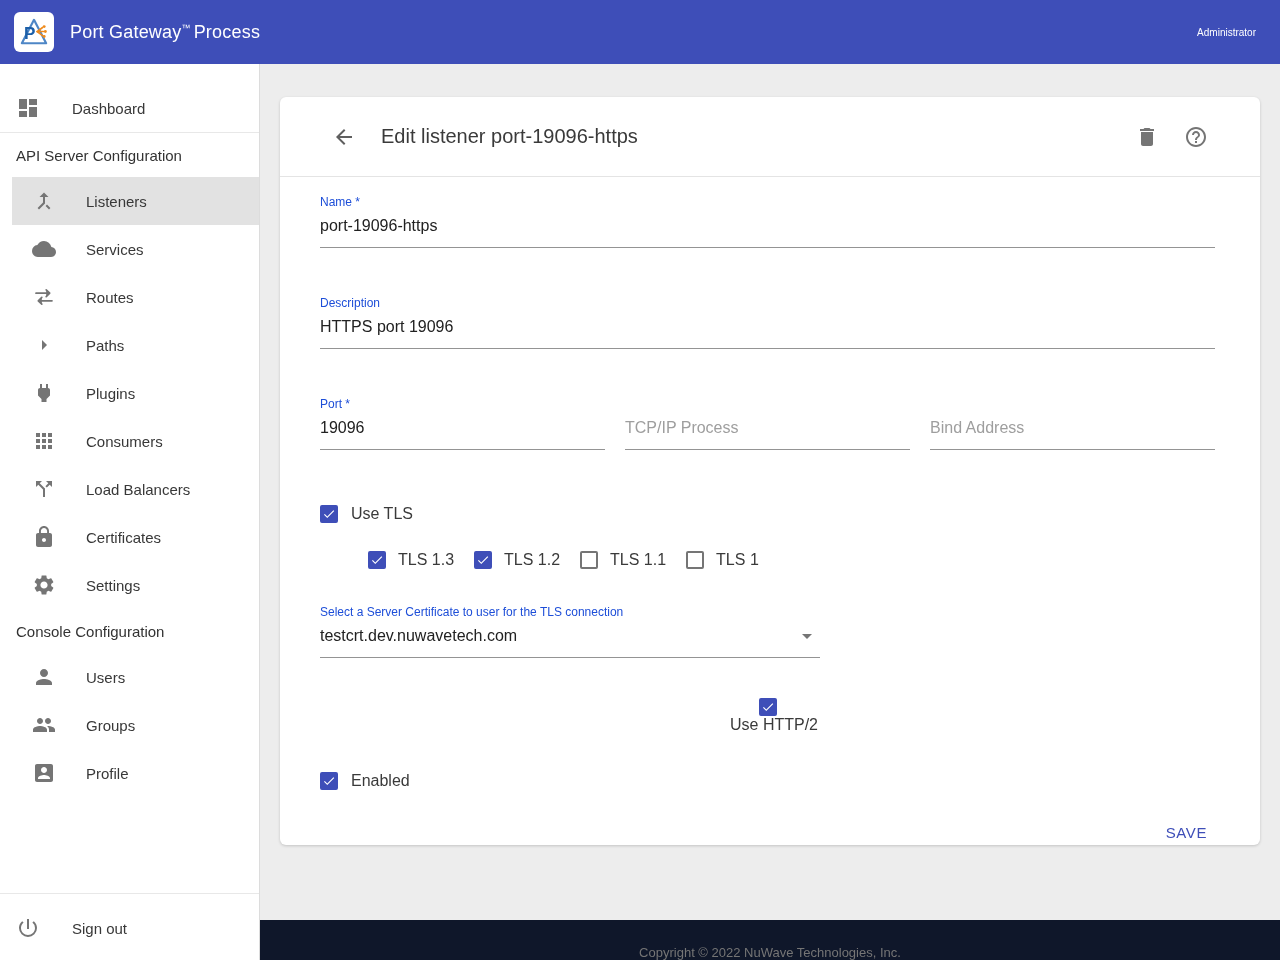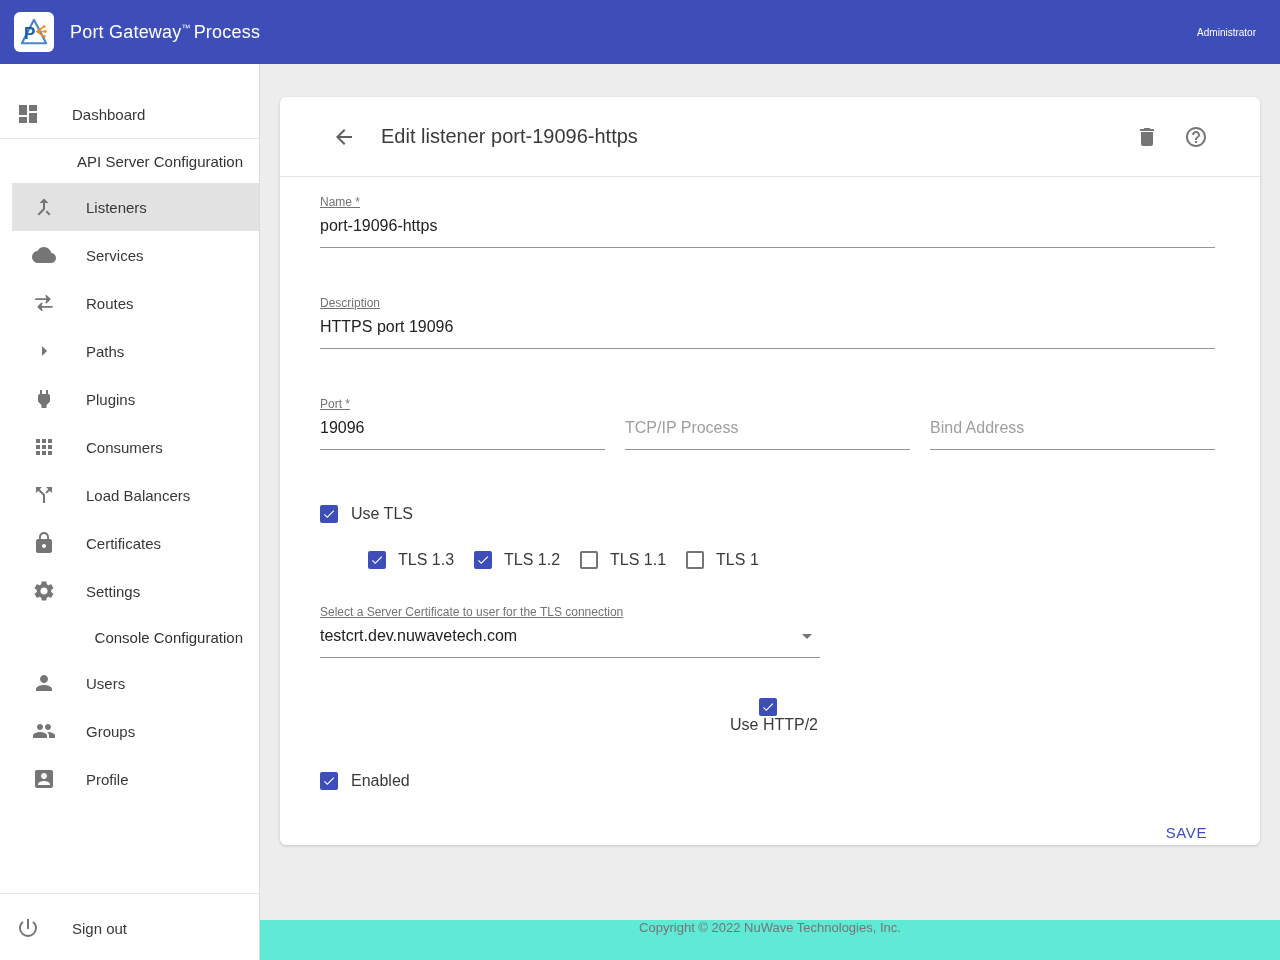--- a/index.html
+++ b/index.html
@@ -25,21 +25,21 @@
   .app-title sup { font-size:9px; vertical-align:super; margin-right:3px; }
   .flex-spacer { flex:1 1 auto; }
   .user-label { font-size:10px; font-weight:500; }
 
   
   .body-row { flex:1; display:flex; min-height:0; }
 
   
   .sidebar {
     width:260px; flex:none; background:#fff; border-right:1px solid #dcdcdc;
-    display:flex; flex-direction:column; padding-top:26px;text-align:right;
+    display:flex; flex-direction:column; padding-top:20px;
   }
   .nav-item {
     height:48px; flex:none; display:flex; align-items:center; cursor:pointer;
     font-size:15px; color:#383838; position:relative;
   }
   .nav-item .icon { width:24px; height:24px; flex:none; z-index:1; display:flex; }
   .nav-item .icon svg { width:24px; height:24px; fill:#757575; }
   .nav-item .nav-label { z-index:1; }
   .nav-item.top { padding-left:16px; }
   .nav-item.top .nav-label { margin-left:32px; }
@@ -72,21 +72,21 @@
   }
   .icon-btn svg { width:24px; height:24px; fill:#757575; }
   .icon-btn.back svg { fill:#5f5f5f; }
   .card-title { font-size:20px; font-weight:400; color:#3a3a3a; margin:0 16px 0 25px; }
   .card-header .icon-btn + .icon-btn { margin-left:25px; }
 
   .card-body { padding:18px 45px 0 40px; flex:1; }
 
   .fgroup { margin-bottom:48px; }
   .fgroup label, .select-field label {
-    display:block; font-size:12px; color:#737373; margin-bottom:2px;text-decoration:underline;
+    display:block; font-size:12px; color:#1d4ed8; margin-bottom:2px;
   }
   .fgroup input {
     display:block; width:100%; border:none; outline:none; background:transparent;
     border-bottom:1px solid #949494; font-family:inherit;
     font-size:16px; color:#212121; padding:6px 0 12px 0;
   }
   .fgroup input::placeholder { color:#9e9e9e; opacity:1; }
   .field-row { display:flex; gap:20px; align-items:flex-end; margin-bottom:0; }
   .field-row .fgroup { flex:1; margin-bottom:0; }
 
@@ -120,22 +120,22 @@
   .enabled-row { margin-top:38px; }
 
   .actions { margin-top:26px; display:flex; justify-content:flex-end; }
   .save-btn {
     background:none; border:none; cursor:pointer; padding:8px;
     color:#3E4EB8; font-family:inherit; font-size:15px; font-weight:500; letter-spacing:.6px;
   }
 
   
   .footer {
-    height:40px; flex:none; background:#5eead4; color:#757575; font-size:13px;
-    display:flex; align-items:flex-start; justify-content:center;
+    height:40px; flex:none; background:#0f172a; color:#757575; font-size:13px;
+    display:flex; align-items:flex-end; justify-content:center;
   }
 </style>
 </head>
 <body>
 
 <div class="app">
 
   <header class="topbar">
     <div class="logo">
       <svg viewBox="0 0 40 40">

